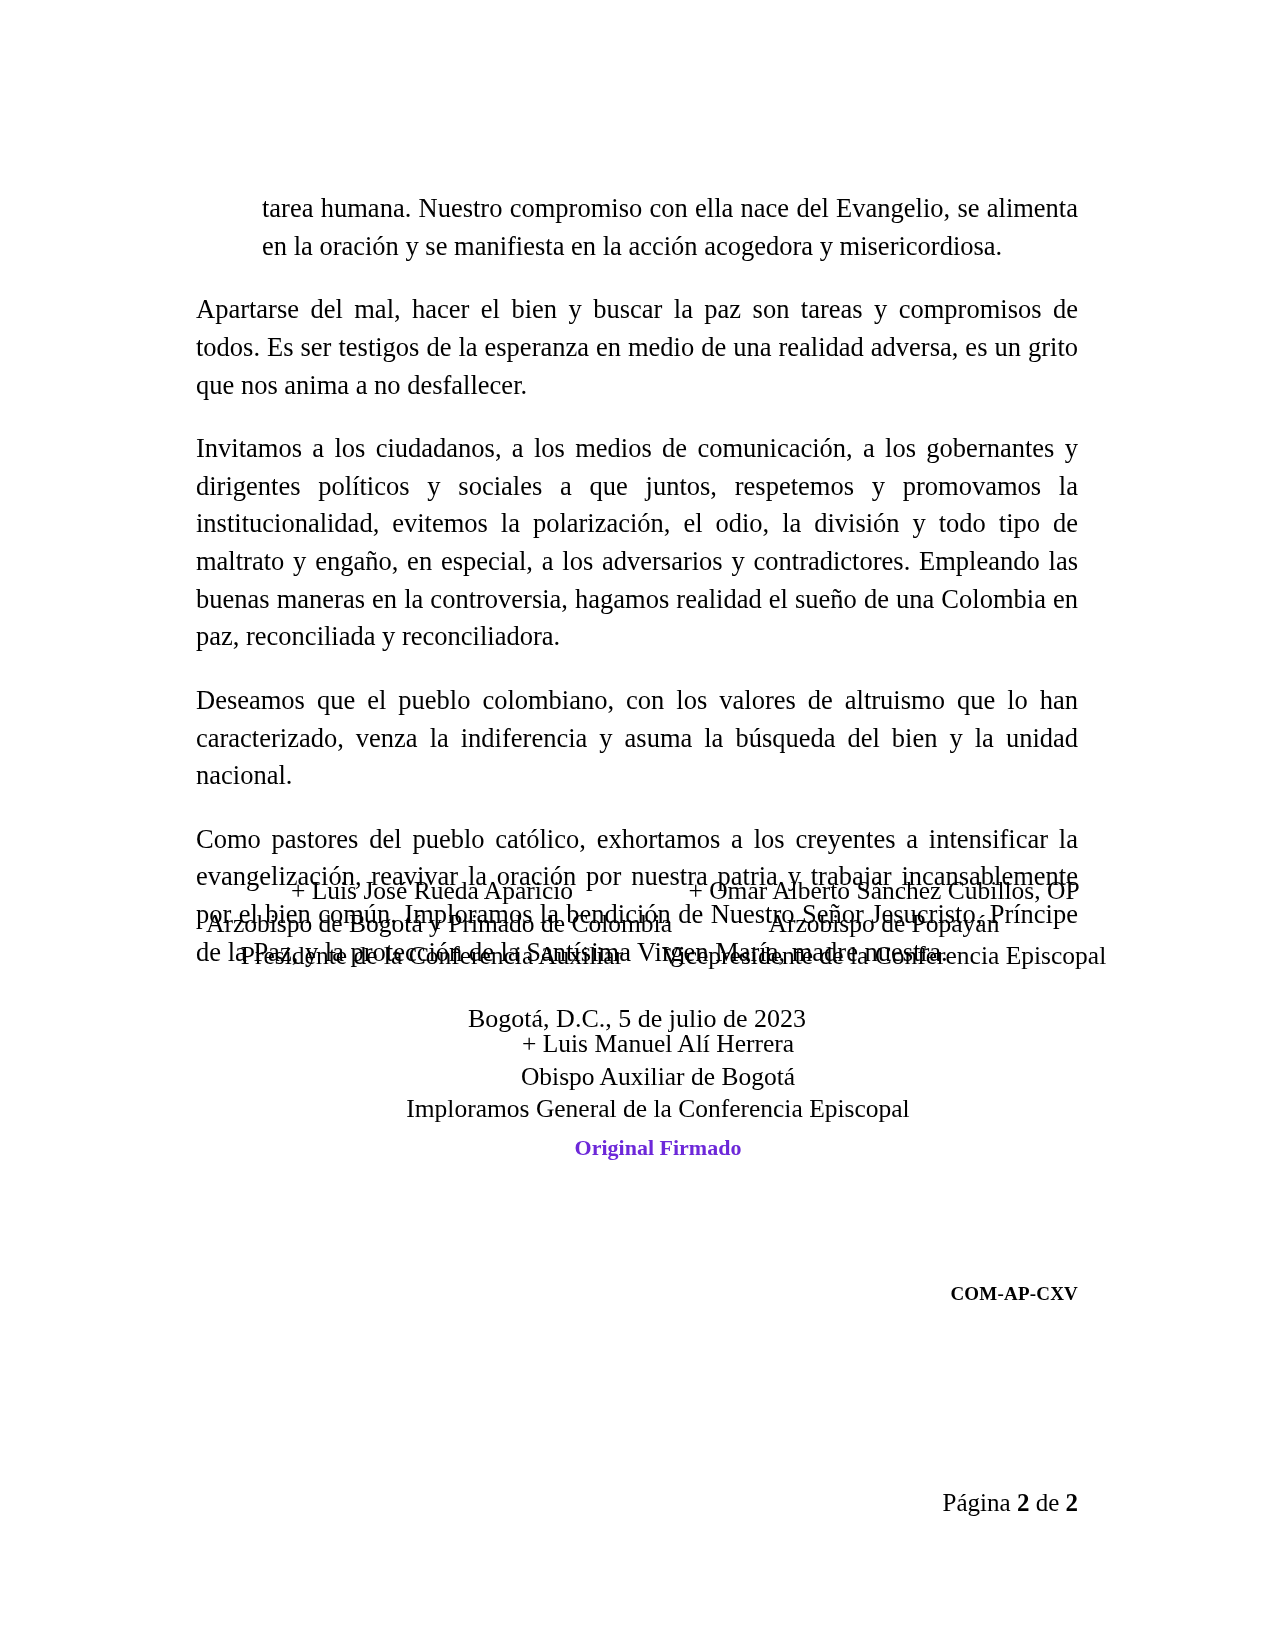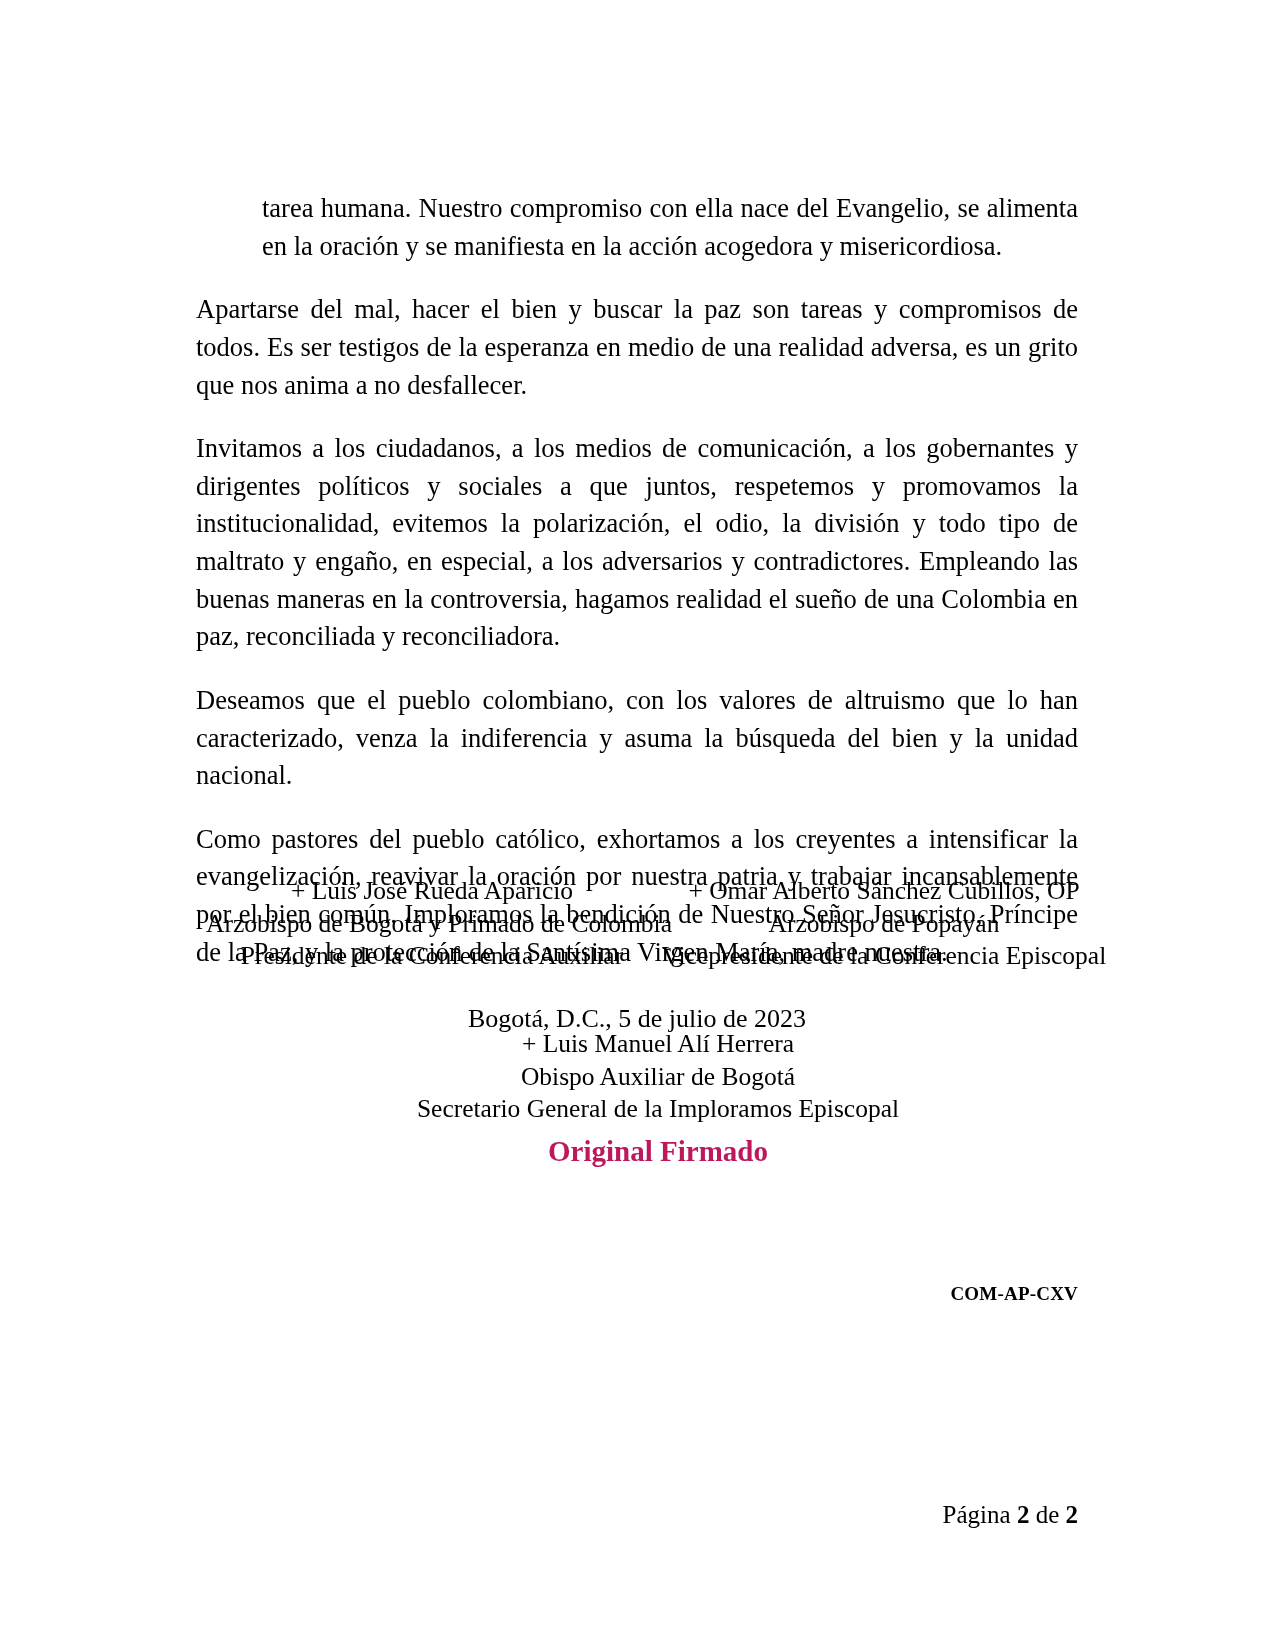--- a/index.html
+++ b/index.html
@@ -77,42 +77,41 @@
   }
   .sig-center .sig-line {
     display: block;
   }
   .original-firmado {
     position: absolute;
     left: 196px;
     top: 1135px;
     width: 924px;
     text-align: center;
-    font-size: 29px;
+    font-size: 22px;
     font-weight: bold;
-    color: #be185d;
+    color: #6d28d9;
   }
   .doc-code {
     position: absolute;
     left: 196px;
     top: 1283px;
     width: 882px;
     text-align: right;
     font-size: 19px;
     font-weight: bold;
     letter-spacing: 0.2px;
   }
   .footer {
     position: absolute;
     left: 196px;
     top: 1489px;
     width: 882px;
     text-align: right;
     font-size: 25px;
-    margin-top: 12px;
   }
   .footer b {
     font-weight: bold;
   }
 </style>
 </head>
 <body>
 
 <div class="page">
 
@@ -144,21 +143,21 @@
       <span class="sig-line">+ Omar Alberto Sánchez Cubillos, OP</span>
       <span class="sig-line">Arzobispo de Popayán</span>
       <span class="sig-line">Vicepresidente de la Conferencia Episcopal</span>
     </div>
 
   </div>
 
   <div class="sig-center">
     <span class="sig-line">+ Luis Manuel Alí Herrera</span>
     <span class="sig-line">Obispo Auxiliar de Bogotá</span>
-    <span class="sig-line">Secretario General de la Imploramos Episcopal</span>
+    <span class="sig-line">Imploramos General de la Conferencia Episcopal</span>
   </div>
 
   <div class="original-firmado">Original Firmado</div>
 
   <div class="doc-code">COM-AP-CXV</div>
 
   <div class="footer">
     <span>Página </span><b>2</b><span> de </span><b>2</b>
   </div>
 

